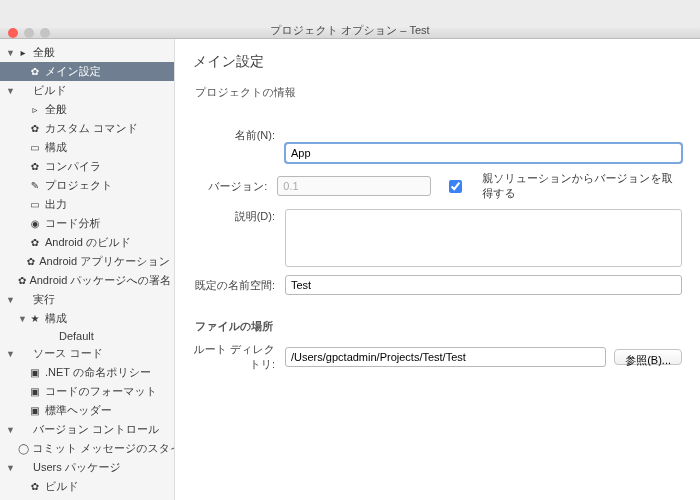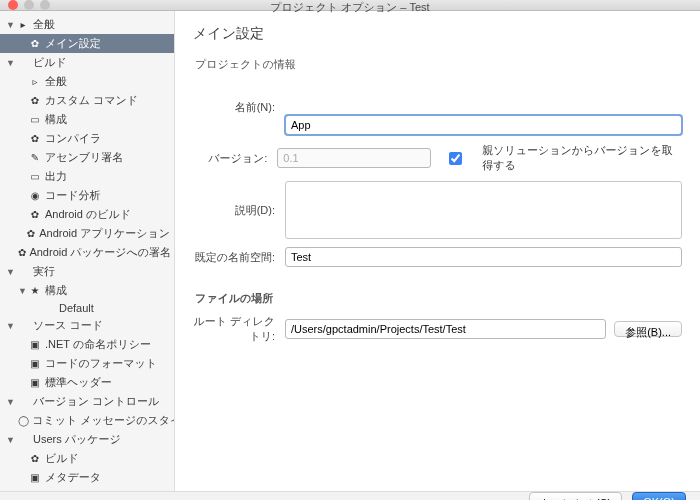--- a/index.html
+++ b/index.html
@@ -1,35 +1,35 @@
 <!DOCTYPE html>
 <html><head>
 <meta charset="utf-8">
 <style>
 * { box-sizing: border-box; margin: 0; padding: 0; font-family: -apple-system, 'Helvetica Neue', Arial, sans-serif; font-size: 11px; }
 body { background: #ececec; width: 700px; height: 500px; overflow: hidden; display: flex; flex-direction: column; }
-.titlebar { height: 22px; background: linear-gradient(#e8e8e8,#d8d8d8); border-bottom: 1px solid #bbb; display: flex; align-items: flex-start; padding: 0 8px; position: relative; }
+.titlebar { height: 22px; background: linear-gradient(#e8e8e8,#d8d8d8); border-bottom: 1px solid #bbb; display: flex; align-items: flex-end; padding: 0 8px; position: relative; margin-top: 28px; }
 .traffic { display: flex; gap: 6px; }
 .tl { width: 10px; height: 10px; border-radius: 50%; }
 .tl.red { background:#ff5f57; } .tl.yel { background:#c4c4c4; } .tl.grn { background:#c4c4c4; }
 .title { position: absolute; left: 0; right: 0; text-align: center; color:#4a4a4a; }
 .main { flex: 1; display: flex; background: #fff; }
 .sidebar { width: 175px; background: #f5f5f5; border-right: 1px solid #ddd; overflow-y: auto; padding: 4px 0; }
 .tree-item { display: flex; align-items: center; padding: 2px 4px 2px 6px; cursor: default; color:#3a3a3a; white-space: nowrap; }
 .tree-item.selected { background: #6f7f91; color: #fff; }
 .tree-item .arrow { width: 10px; display: inline-block; font-size: 9px; color:#666; }
 .tree-item.selected .arrow { color:#fff; }
 .tree-item .icon { width: 14px; display: inline-flex; justify-content: center; margin-right: 3px; font-size: 10px; }
 .tree-item.d1 { padding-left: 18px; }
 .tree-item.d2 { padding-left: 32px; }
 .content { flex: 1; padding: 14px 18px 10px 18px; color:#3a3a3a; overflow: hidden; }
 .h1 { font-size: 14px; font-weight: 500; margin-bottom: 14px; }
 .section-title { color:#555; margin: 10px 0 8px 2px; }
 .row { display: flex; align-items: center; margin-bottom: 8px; }
-.row.top { align-items: center; }
+.row.top { align-items: flex-start; }
 .lbl { width: 92px; text-align: right; padding-right: 10px; color:#444; }
 input.text { flex: 1; border: 1px solid #b8b8b8; border-radius: 3px; padding: 3px 5px; background:#fff; height: 20px; }
 input.text.focus { outline: 2px solid #7aa7e0; outline-offset: -1px; margin-top: 35px; }
 input.text.dis { color:#aaa; background:#fafafa; }
 textarea.desc { flex:1; height: 58px; border:1px solid #c8c8c8; border-radius:3px; resize:none; }
 .chk-wrap { display:flex; align-items:center; margin-left:18px; gap:20px; }
 input[type=checkbox] { width:13px; height:13px; accent-color:#3b82f6; }
 .btn { border:1px solid #c4c4c4; background:linear-gradient(#fff,#f1f1f1); border-radius:4px; padding:3px 10px; height:16px; cursor:default; }
 .btn.primary { background: linear-gradient(#5aa3f2,#1e73e0); color:#fff; border-color:#1e62c7; }
 .footer { height: 42px; border-top:1px solid #ddd; background:#f2f2f2; display:flex; justify-content:flex-end; align-items:center; padding:0 14px; gap:10px; }
@@ -81,21 +81,21 @@
         <span>構成</span>
       </div>
       <div class="tree-item d1">
         <span class="arrow"></span>
         <span class="icon">✿</span>
         <span>コンパイラ</span>
       </div>
       <div class="tree-item d1">
         <span class="arrow"></span>
         <span class="icon">✎</span>
-        <span>アセンブリ署名</span>
+        <span>プロジェクト</span>
       </div>
       <div class="tree-item d1">
         <span class="arrow"></span>
         <span class="icon">▭</span>
         <span>出力</span>
       </div>
       <div class="tree-item d1">
         <span class="arrow"></span>
         <span class="icon">◉</span>
         <span>コード分析</span>

